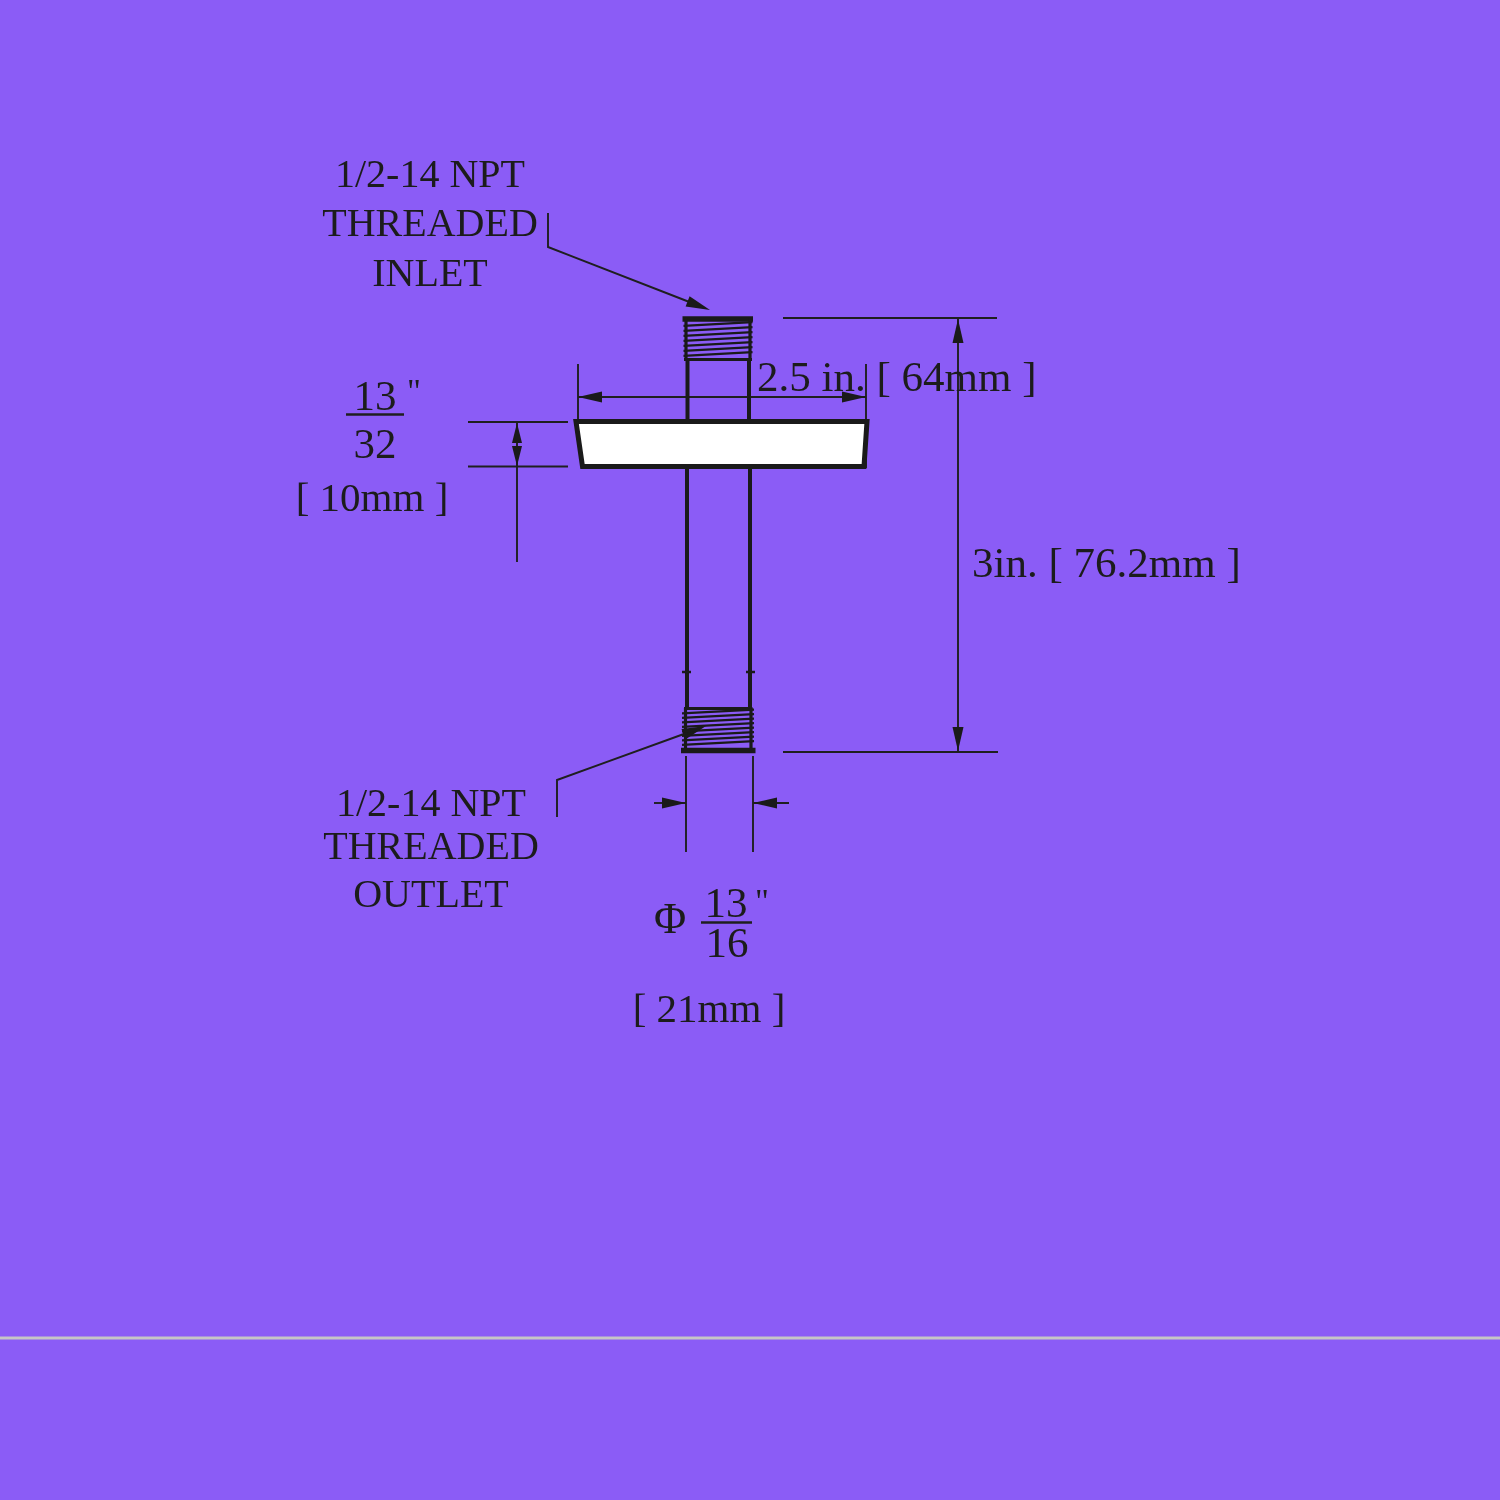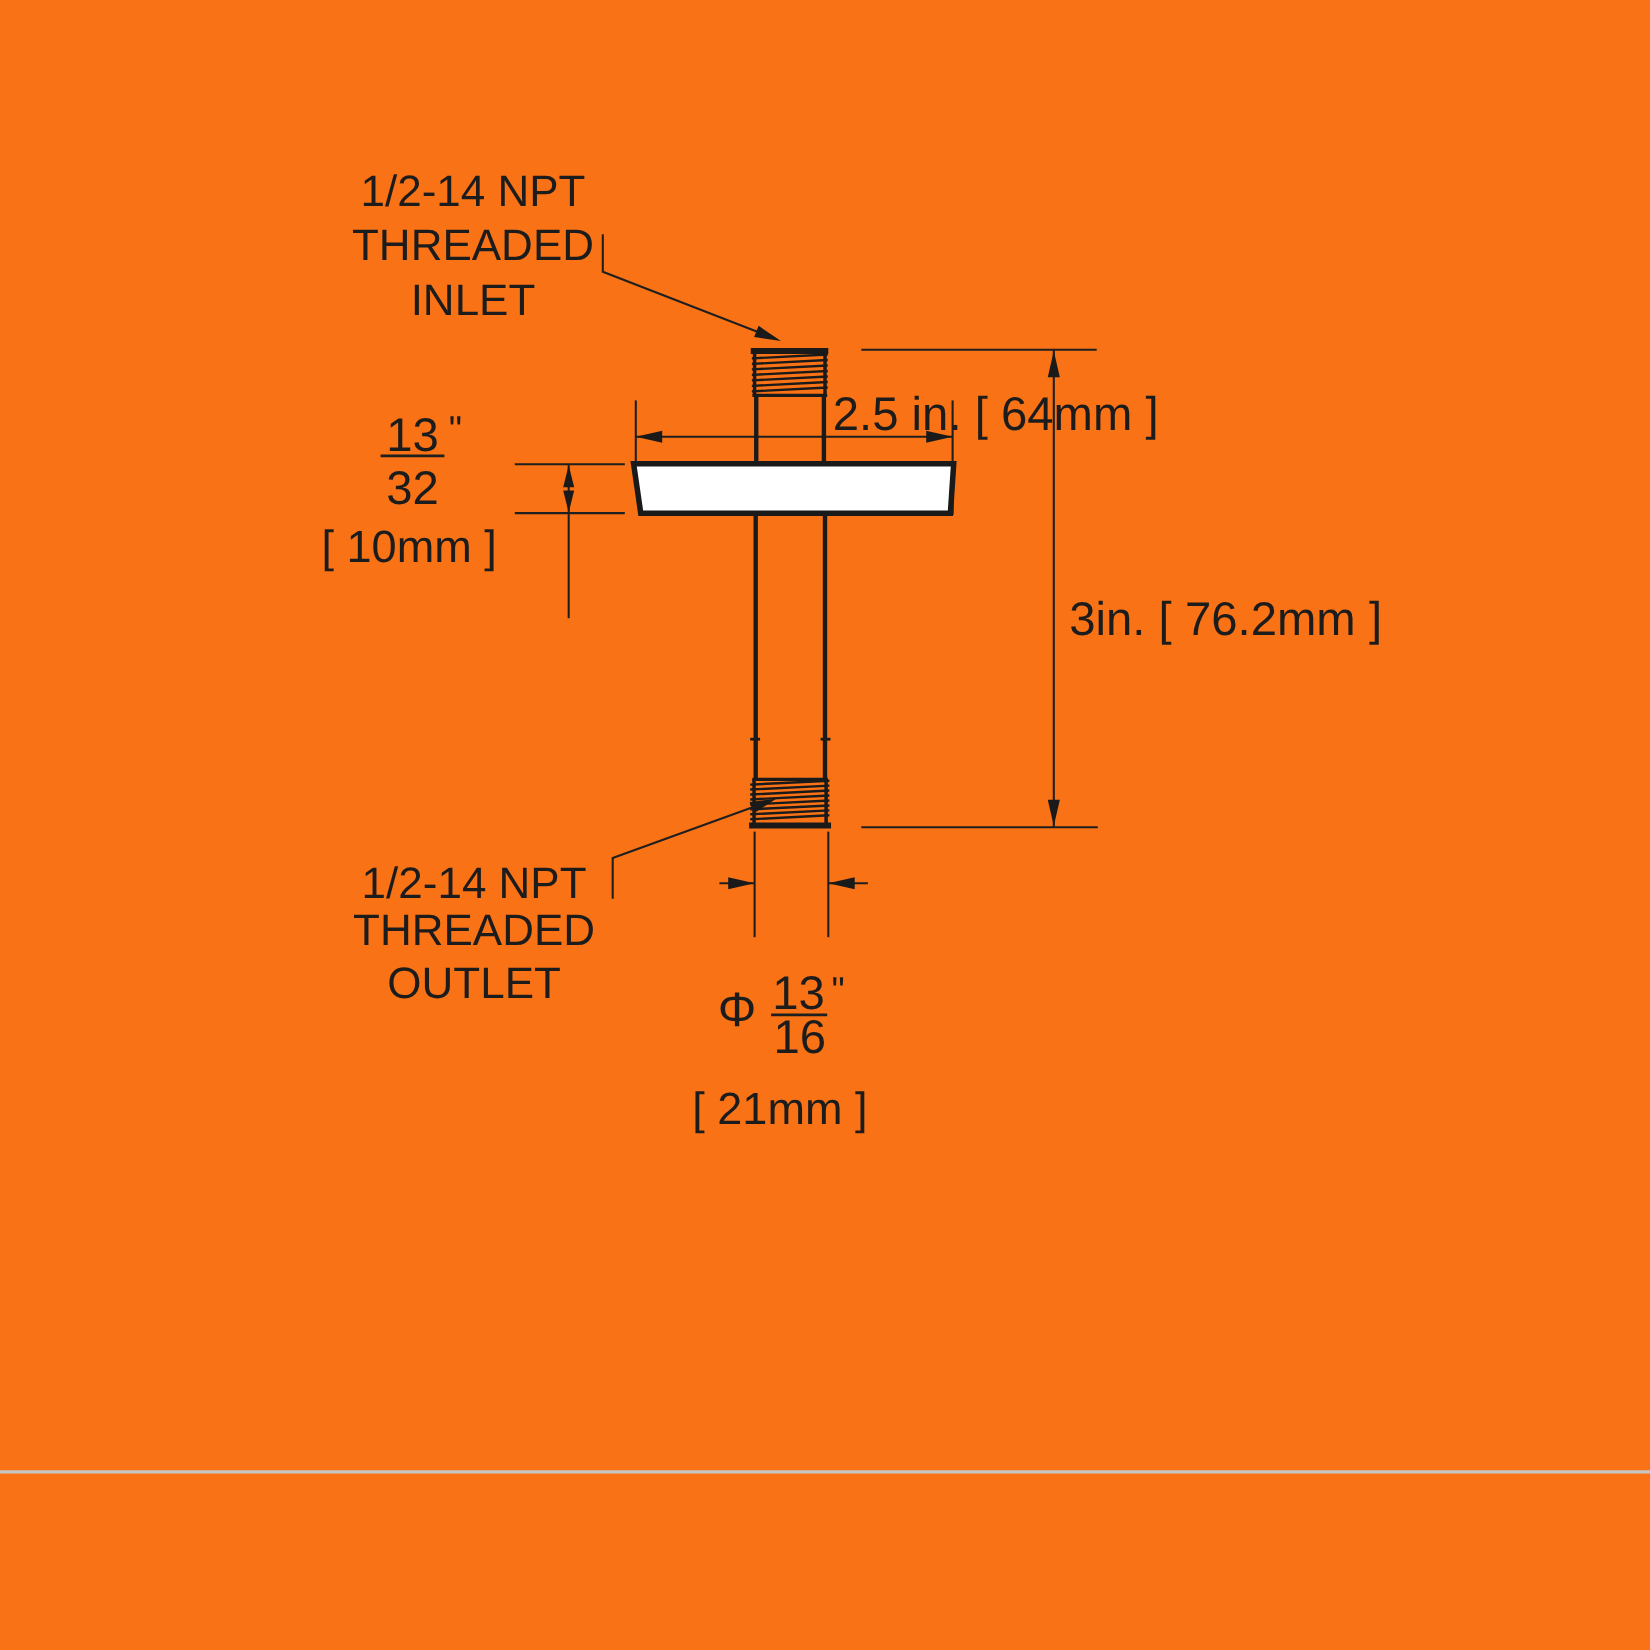--- a/index.html
+++ b/index.html
@@ -8,21 +8,22 @@
     background: #ffffff;
     width: 1500px;
     height: 1500px;
     overflow: hidden;
     font-family: "Liberation Sans", sans-serif;
   }
   .page {
     position: relative;
     width: 1500px;
     height: 1500px;
-    background: #f97316;
+    background: #8b5cf6;
+    font-family: Liberation Serif, serif;
   }
   svg { display: block; }
   .obj   { stroke: #1a1a1a; fill: none; }
   .dim   { stroke: #1f1f1f; stroke-width: 1.9; fill: none; }
   .arrow { fill: #1a1a1a; stroke: none; }
   text   { fill: #1c1c1c; }
   .label    { font-size: 40px; }
   .dimtext  { font-size: 43px; }
   .fractext { font-size: 43px; }
   .brackettext { font-size: 41px; }

